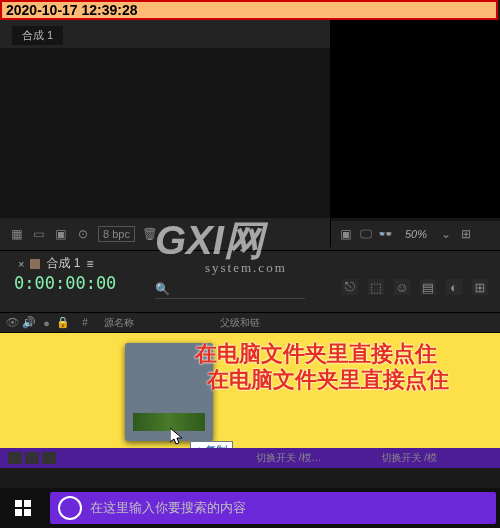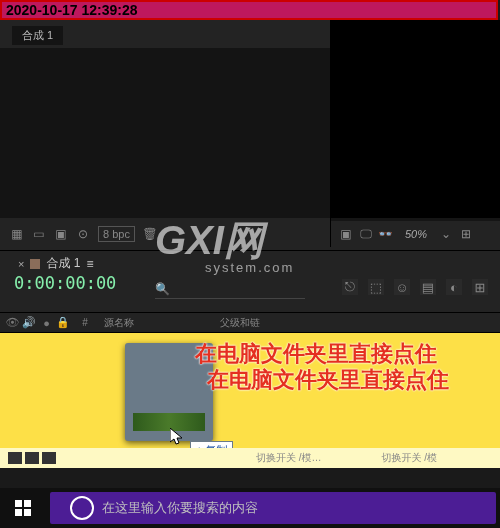--- a/index.html
+++ b/index.html
@@ -7,21 +7,21 @@
     width: 500px; height: 528px;
     background: #1a1a1a;
     font-family: "Microsoft YaHei", Arial, sans-serif;
     font-size: 12px;
     color: #aaa;
     overflow: hidden;
     position: relative;
   }
   .timestamp-bar {
     position: absolute; top: 0; left: 0;
-    background: #be185d; color: #000;
+    background: #fdba74; color: #000;
     border: 2px solid #c00;
     width: 498px; height: 20px;
     font-size: 14px; font-weight: bold;
     padding-left: 4px;
     z-index: 100;
   }
   .upper-area {
     position: absolute; top: 20px; left: 0; width: 500px; height: 230px;
     background: #232323;
     display: flex;
@@ -69,21 +69,21 @@
     padding-left: 8px;
   }
   .vb-zoom { color: #aaa; font-size: 11px; padding: 2px 6px; font-style: italic; }
   .watermark {
     position: absolute;
     top: 220px; left: 155px;
     z-index: 50;
     pointer-events: none;
   }
   .wm-big { font-size: 40px; font-weight: bold; font-style: italic; color: #fff; opacity: 0.6; line-height: 1; }
-  .wm-small { font-size: 13px; color: #fff; opacity: 0.55; letter-spacing: 2px; margin-left: 50px; }
+  .wm-small { font-size: 13px; color: #fff; opacity: 0.55; letter-spacing: 2px; margin-left: 50px; font-family: Liberation Serif, serif; }
   .timeline-area {
     position: absolute; top: 250px; left: 0;
     width: 500px; height: 218px;
     background: #1f1f1f;
     border-top: 1px solid #000;
   }
   .tl-header {
     height: 62px; width: 500px;
     background: #232323;
     position: relative;
@@ -163,44 +163,44 @@
   }
   .drop-copy-badge {
     position: absolute; top: 108px; left: 190px;
     background: #fff; color: #1a4ea0;
     font-size: 11px; padding: 1px 5px;
     border: 1px solid #6a7a88;
   }
   .tl-footer {
     position: absolute; bottom: 0; left: 0;
     width: 500px; height: 20px;
-    background: #fef9c3;
+    background: #4c1d95;
     display: flex; align-items: center;
     font-size: 10px; color: #888;
   }
   .tlf-toggles { display: flex; gap: 3px; padding-left: 8px; }
   .tlf-toggles span { width: 14px; height: 12px; background: #333; }
   .tlf-label { padding-left: 200px; }
   .tlf-label2 { padding-left: 60px; }
   .taskbar {
     position: absolute; bottom: 0; left: 0;
     width: 500px; height: 40px;
     background: #101010;
     display: flex; align-items: center;
   }
   .tb-start {
     width: 46px; height: 40px;
     display: flex; align-items: center; justify-content: center;
     color: #fff; font-size: 16px;
   }
   .tb-search {
     height: 32px; flex: 1;
-    background: #4c1d95; border-radius: 2px;
-    display: flex; align-items: center;
-    padding: 0 20px; gap: 8px;
+    background: #6d28d9; border-radius: 2px;
+    display: flex; align-items: center;
+    padding: 0 8px; gap: 8px;
     margin: 4px;
   }
   .tb-search-icon {
     width: 24px; height: 24px;
     border: 2px solid #fff; border-radius: 50%;
     position: relative;
   }
   .tb-search-text { color: #bfbfbf; font-size: 13px; }
 </style>
 </head>

